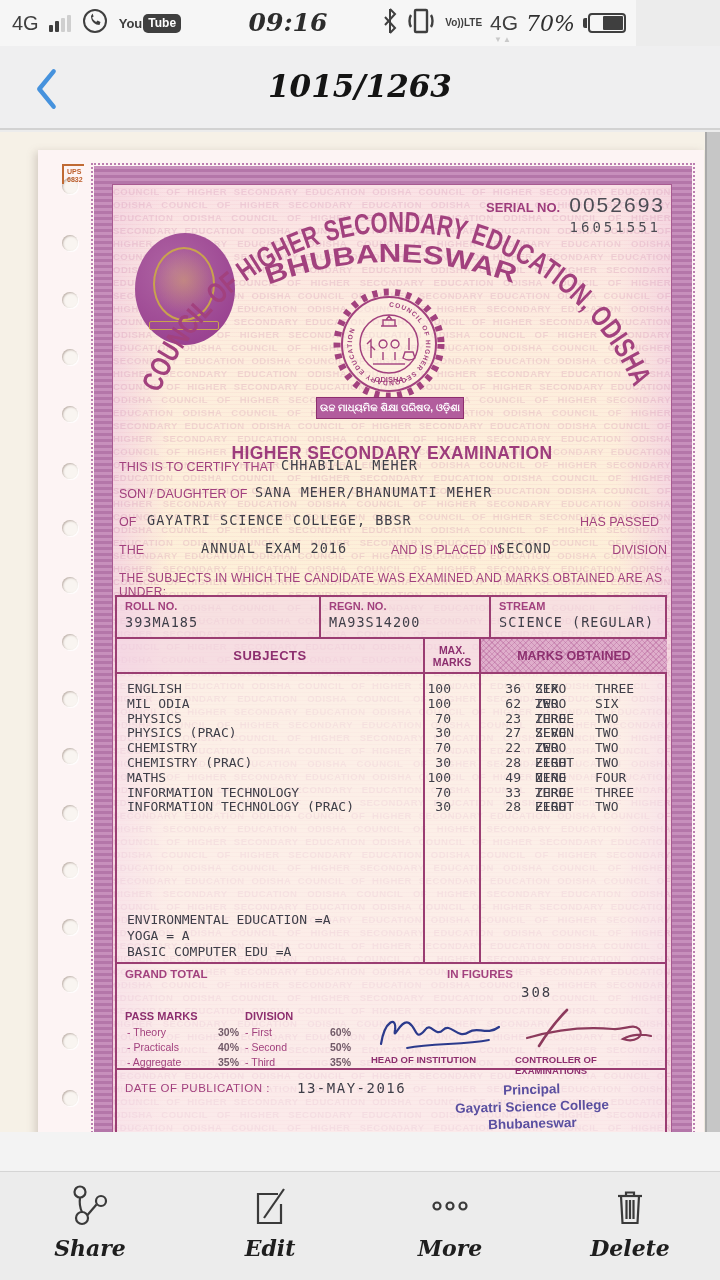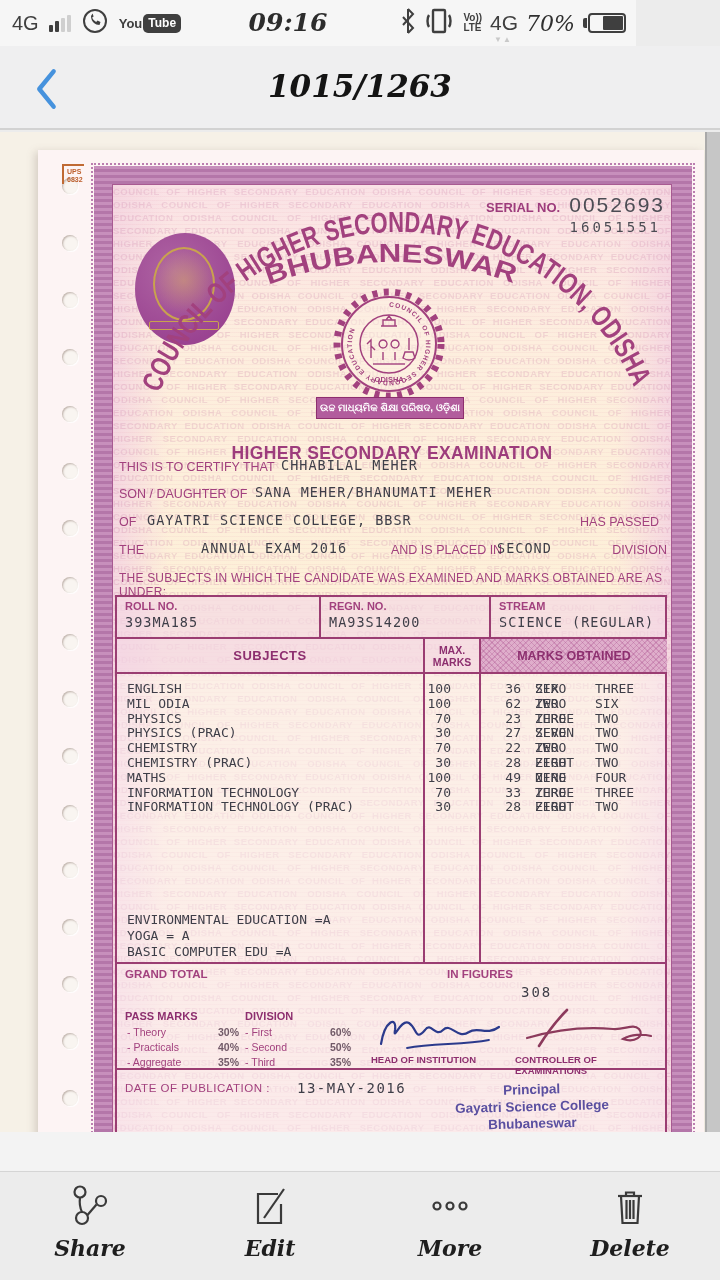--- a/index.html
+++ b/index.html
@@ -14,21 +14,21 @@
   .sb-bars i { display:block; width:4px; border-radius:1px; }
   .sb-bars i:nth-child(1){ height:7px; background:#3f3f3f; }
   .sb-bars i:nth-child(2){ height:11px; background:#3f3f3f; }
   .sb-bars i:nth-child(3){ height:14px; background:#cfcfcf; }
   .sb-bars i:nth-child(4){ height:17px; background:#cfcfcf; }
   .yt { display:flex; align-items:center; gap:1px; }
   .yt-you { font-size:13px; font-weight:bold; color:#3f3f3f; }
   .yt-tube { font-size:12px; font-weight:bold; color:#fff; background:#3f3f3f; border-radius:5px; padding:2px 5px 3px; }
   .sb-time { position:absolute; left:0; right:60px; top:8px; text-align:center; font-family:"DejaVu Serif", serif; font-style:italic; font-weight:bold; font-size:25px; color:#2c2c2c; }
   .sb-right { position:absolute; right:10px; top:0; height:46px; display:flex; align-items:center; gap:8px; }
-  .volte { display:flex; flex-direction:column; line-height:10px; font-size:10px; font-weight:bold; color:#3f3f3f; }
+  .volte { display:flex; flex-direction:row; line-height:10px; font-size:10px; font-weight:bold; color:#3f3f3f; }
   .sb-4g { font-size:21px; color:#3f3f3f; position:relative; }
   .sb-4g .tri { position:absolute; left:4px; top:24px; font-size:8px; color:#c9c9c9; letter-spacing:1px; }
   .sb-batpct { font-family:"DejaVu Serif", serif; font-style:italic; font-size:22px; color:#2f2f2f; }
   .battery { display:flex; align-items:center; }
   .bat-nub { width:4px; height:10px; background:#3f3f3f; border-radius:2px 0 0 2px; margin-right:1px; }
   .bat-body { width:38px; height:20px; border:2px solid #3f3f3f; border-radius:4px; position:relative; }
   .bat-fill { position:absolute; right:1px; top:1px; bottom:1px; width:60%; background:#3f3f3f; border-radius:1px; }
 
   
   .navbar { position:absolute; top:46px; left:0; width:720px; height:84px; background:#efeff0; border-bottom:2px solid #d2d2d2; }

